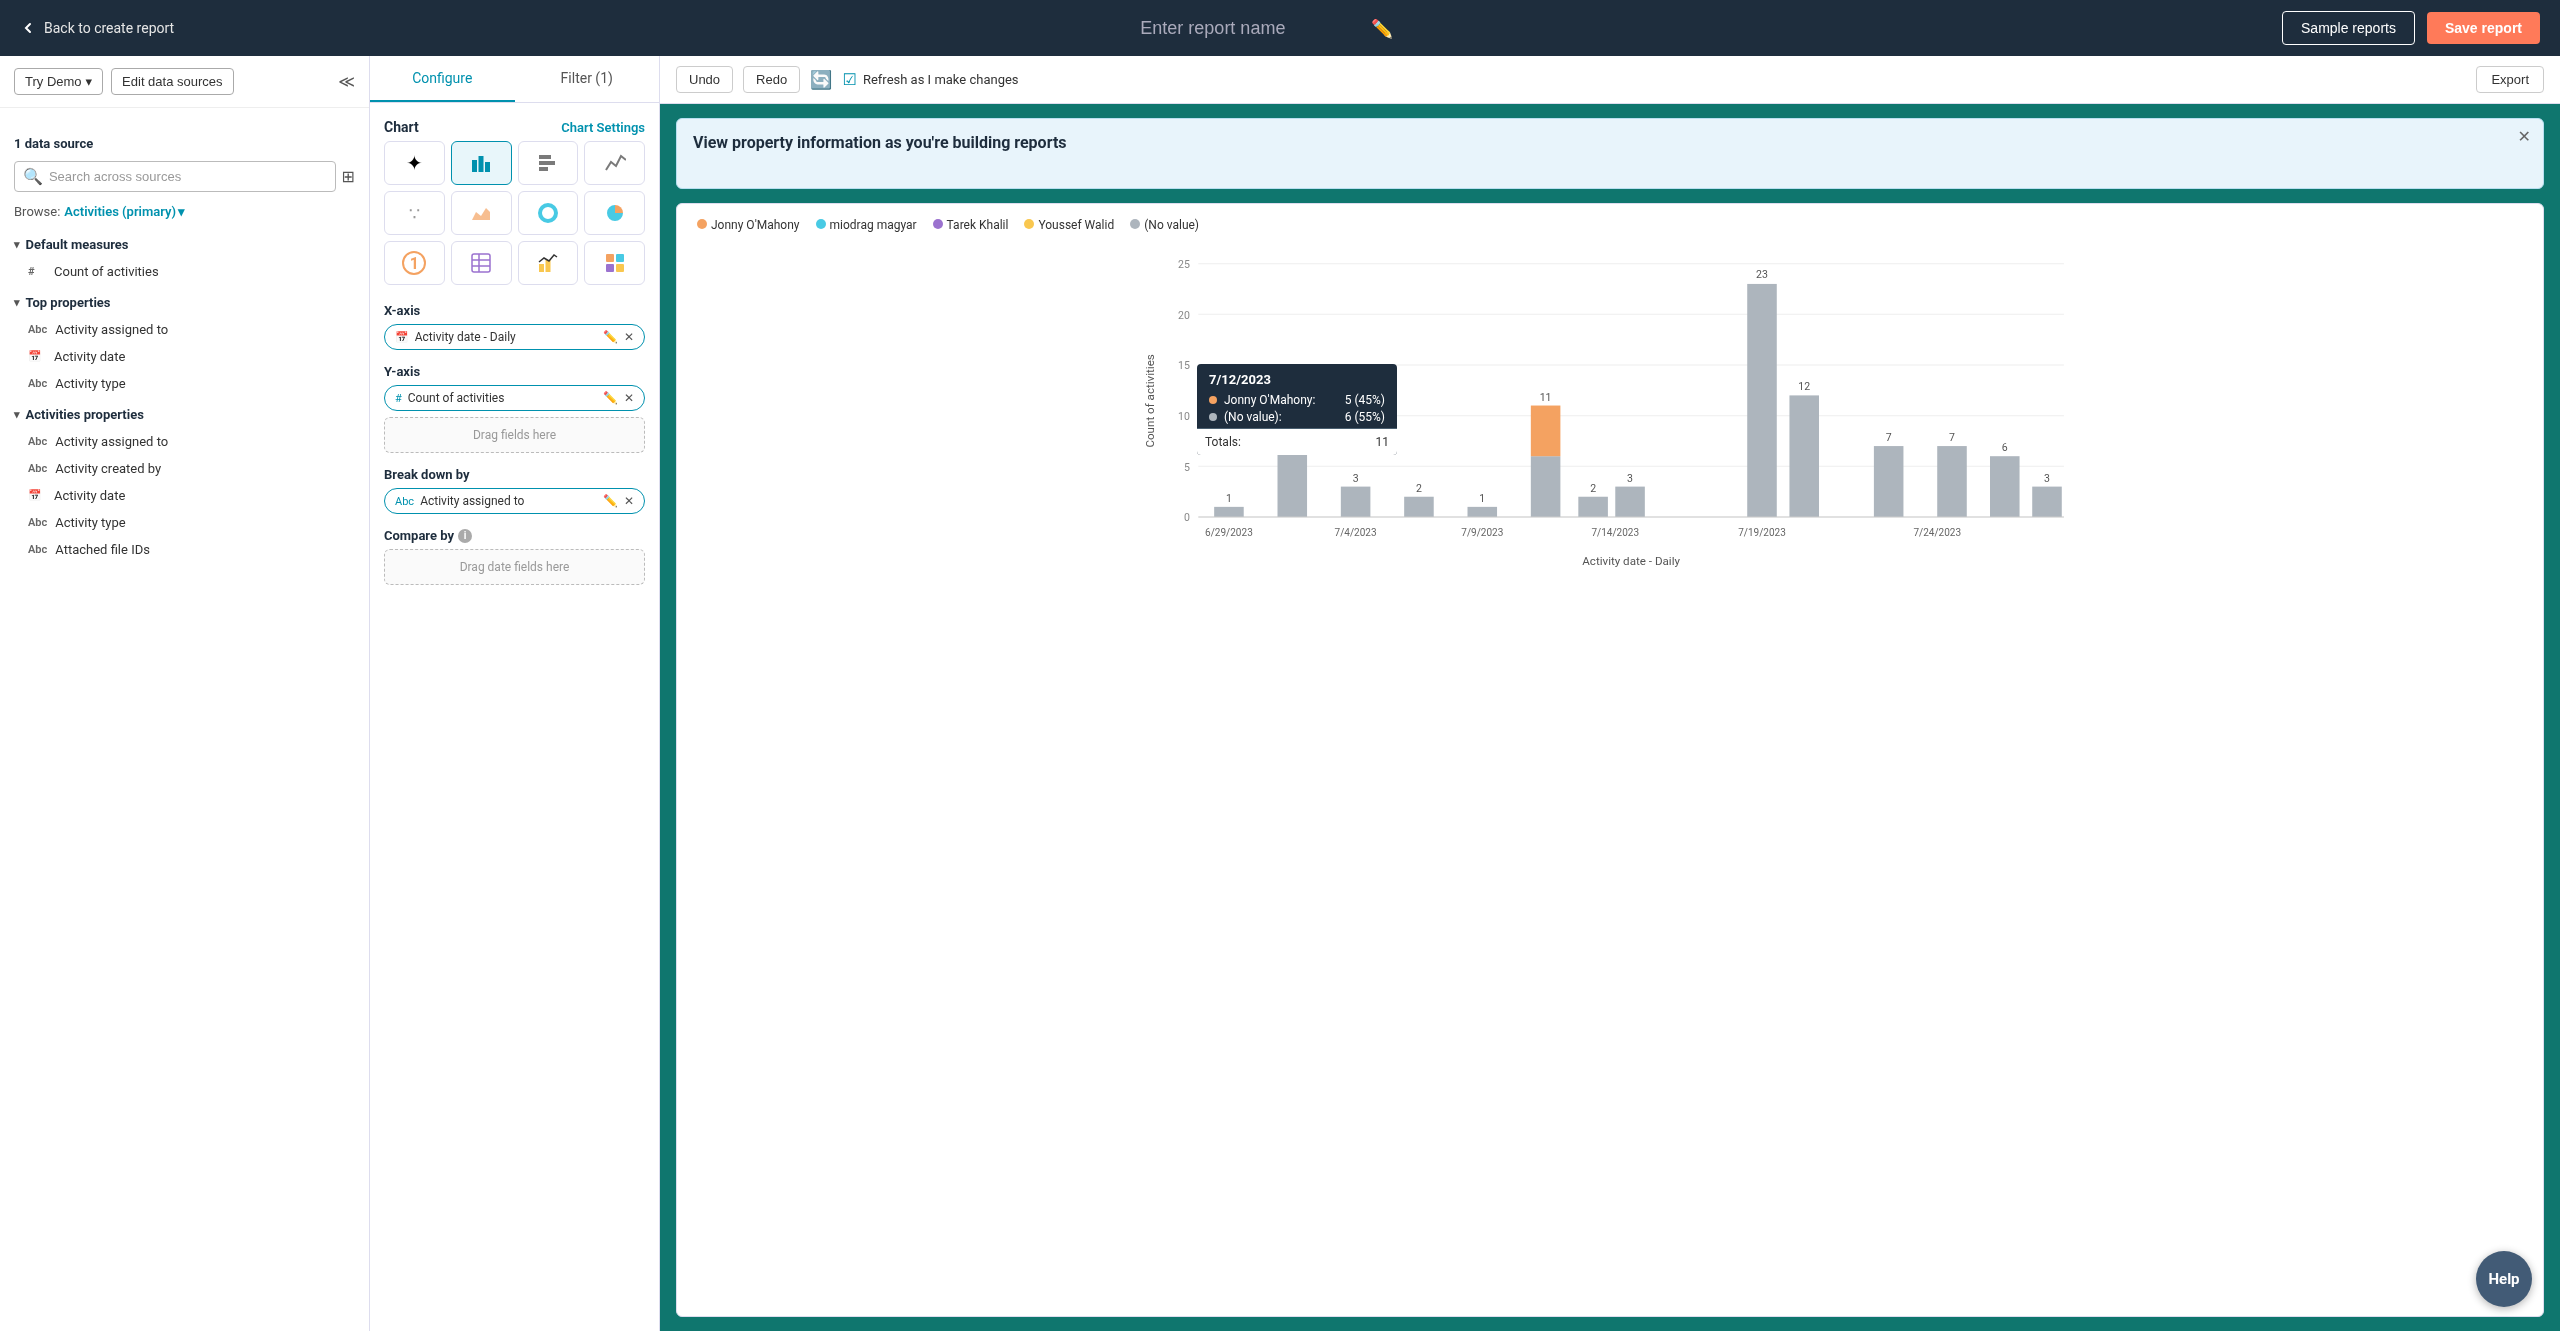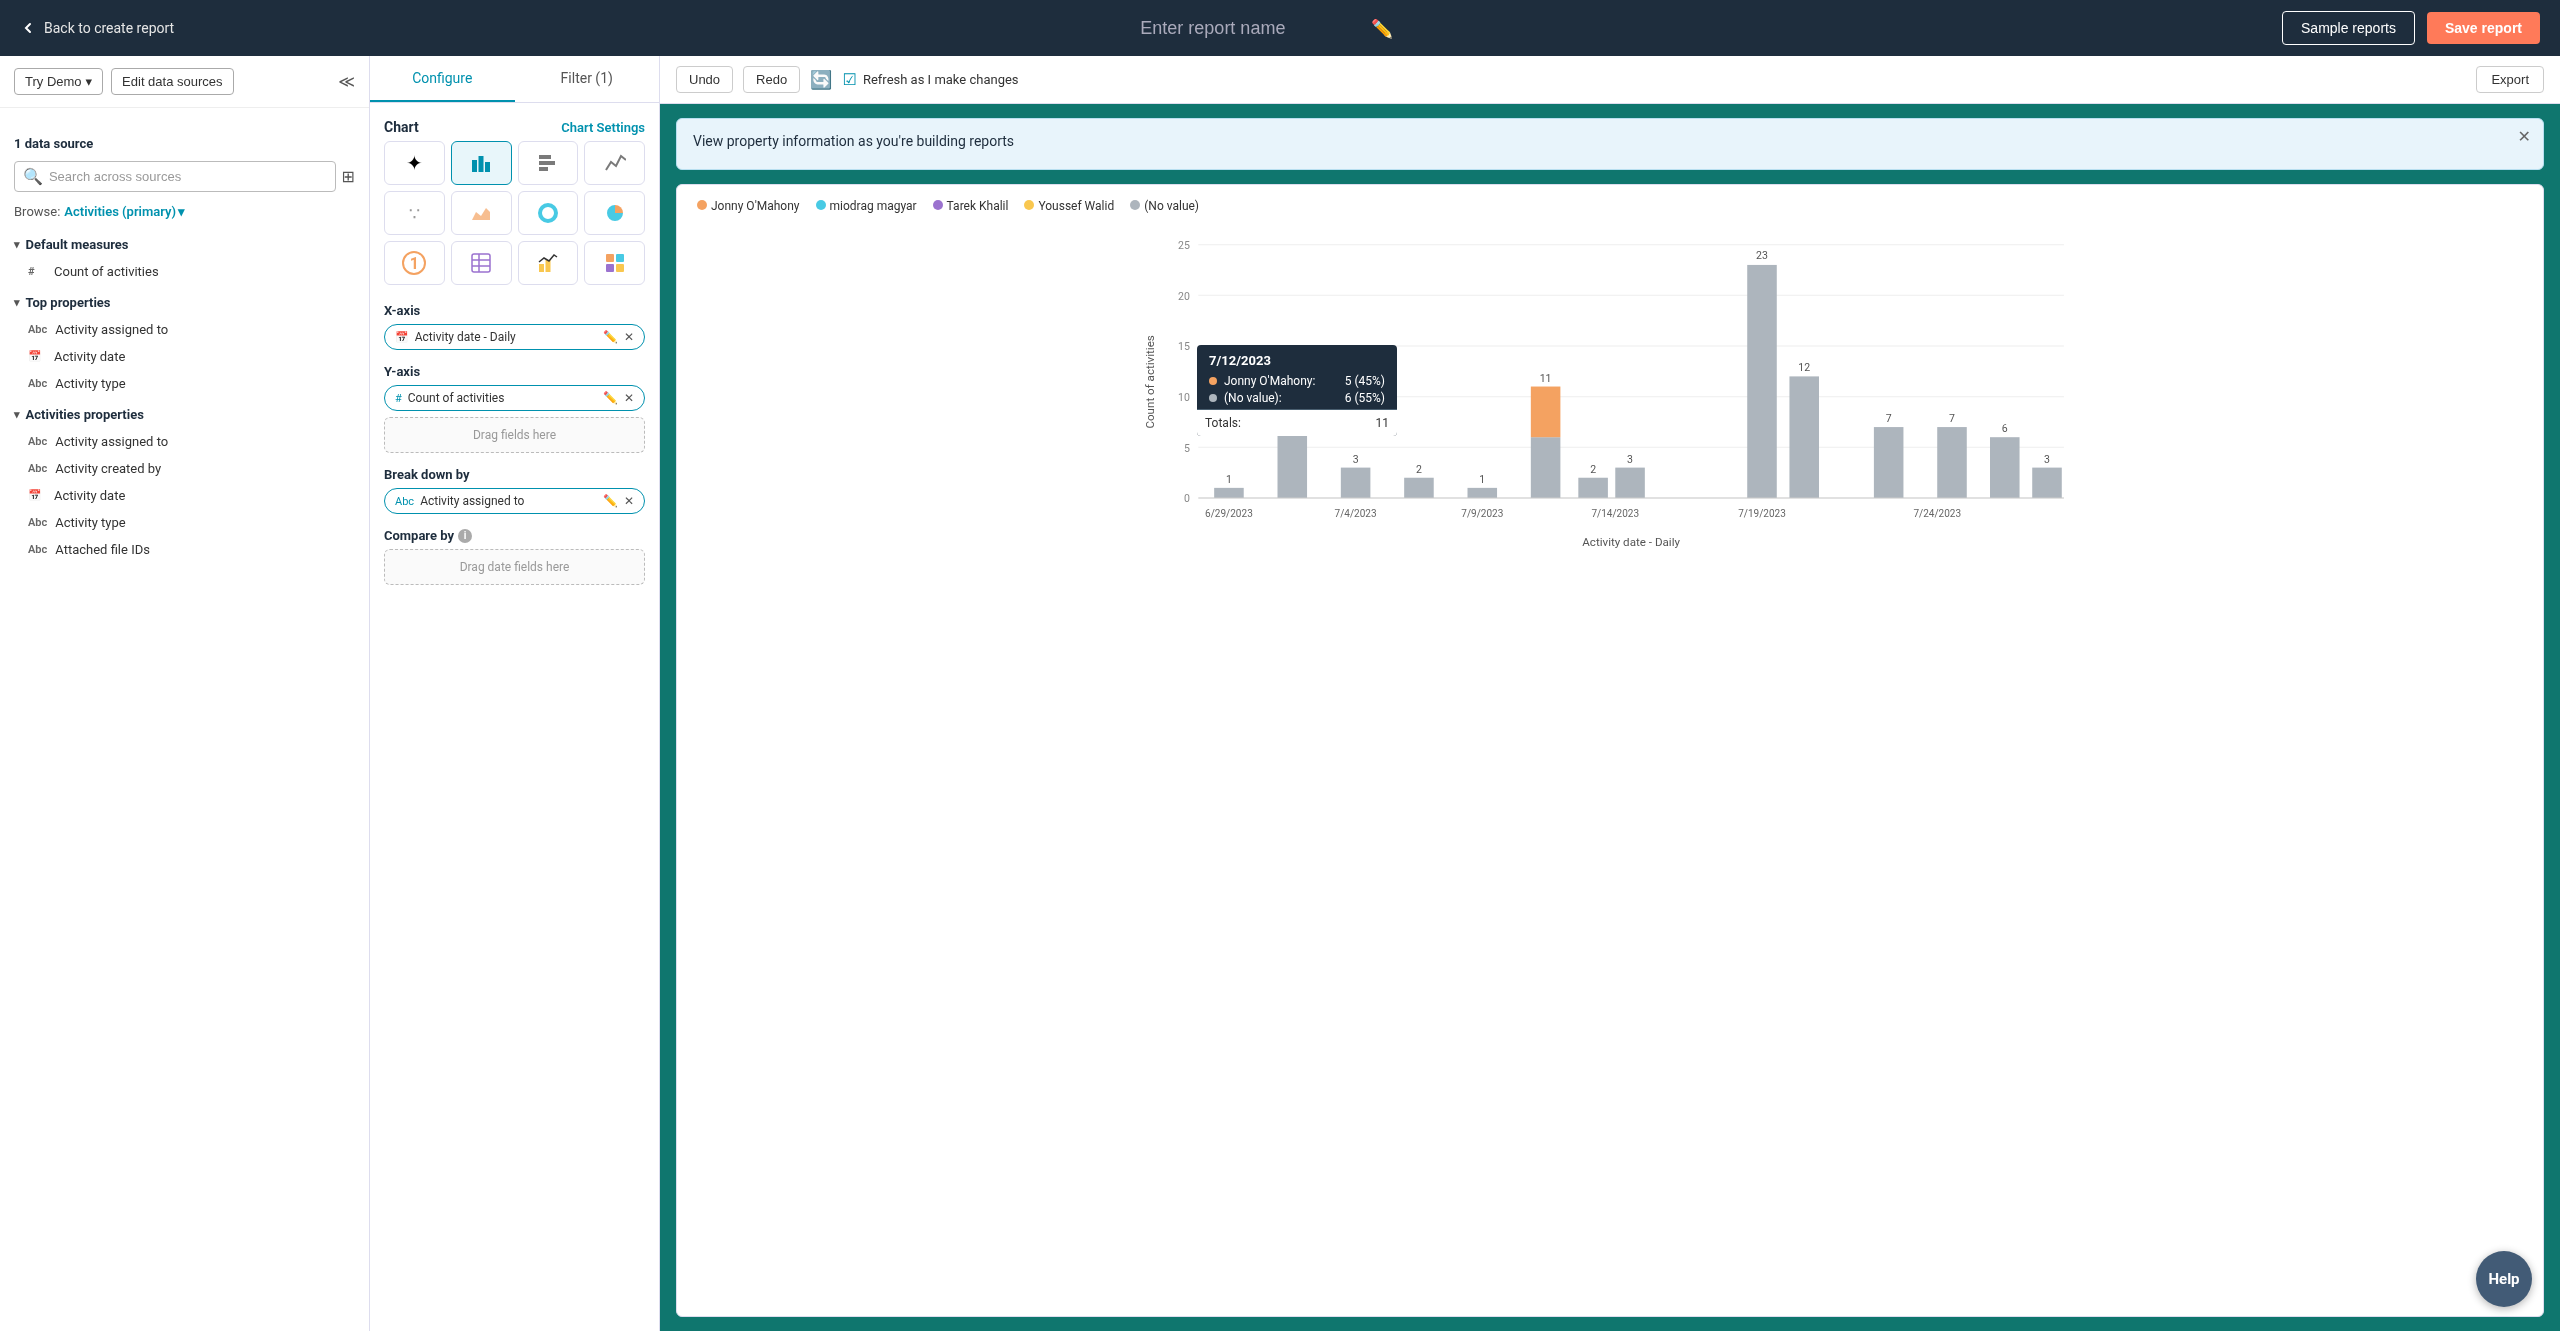--- a/index.html
+++ b/index.html
@@ -131,21 +131,21 @@
     .export-btn {
       margin-left: auto; border: 1px solid #ccc; background: #fff;
       padding: 5px 14px; border-radius: 4px; font-size: 13px; cursor: pointer; color: #333;
     }
 
     
     .info-banner {
       background: #e8f4fb; border: 1px solid #b8dff0; border-radius: 6px;
       margin: 14px 16px 0; padding: 14px 16px; position: relative; font-size: 13px;
     }
-    .info-banner h4 { font-size: 14px; font-weight: 400; color: #1e2d3d; margin-bottom: 6px; }
+    .info-banner h4 { font-size: 16px; font-weight: 700; color: #1e2d3d; margin-bottom: 22px; }
     .info-banner p { color: #444; line-height: 1.5; }
     .info-banner a { color: #0073b1; font-weight: 600; text-decoration: underline; cursor: pointer; }
     .banner-close {
       position: absolute; top: 10px; right: 12px; cursor: pointer;
       color: #666; font-size: 16px; line-height: 1;
     }
 
     
     .chart-area { flex: 1; margin: 14px 16px; background: #fff; border: 1px solid #dde; border-radius: 6px; overflow: hidden; position: relative; }
 

